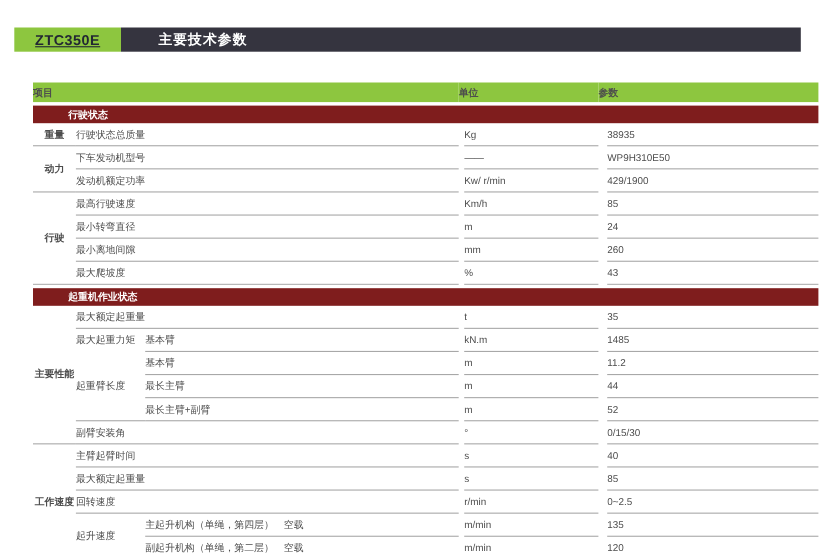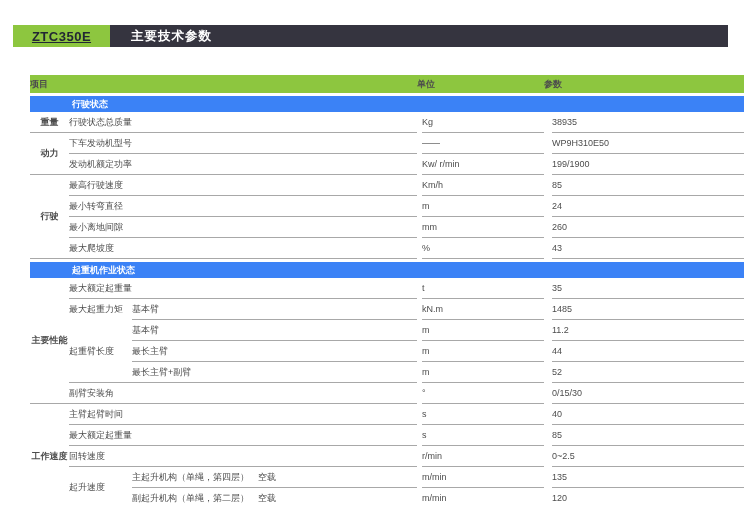--- a/index.html
+++ b/index.html
@@ -13,21 +13,21 @@
   
   .topbar { position:absolute; left:13px; top:25px; height:22px; display:flex; }
   .model-badge {
     width:97px; background:#8DC63F; color:#222733;
     font-weight:bold; font-size:13px; letter-spacing:0.5px;
     display:flex; align-items:center; justify-content:center;text-decoration:underline;
   }
   .title-band {
     width:618px; box-sizing:border-box; background:#35343F; color:#ffffff;
     font-weight:bold; font-size:12.5px; letter-spacing:1px;
-    display:flex; align-items:center; padding-left:21px;
+    display:flex; align-items:center; padding-left:34px;
   }
 
   
   table.spec {
     position:absolute; left:13px; top:75px; width:714px;
     border-collapse:separate; border-spacing:0; table-layout:fixed;margin-left:17px;
   }
   table.spec th, table.spec td {
     margin:0; padding:0; font-size:9px; color:#4D4D4D;
     vertical-align:middle; overflow:hidden; white-space:nowrap;
@@ -36,22 +36,22 @@
     background:#8DC63F; color:#2E2E38; font-weight:bold;
     font-size:10px; height:18px; text-align:left;
   }
   th.h-item  { padding-left:42px; }
   th.h-unit  { padding-left:17px; }
   th.h-param { padding-left:10px; }
 
   tr.spacer td { height:3px; background:#ffffff; }
 
   tr.section td {
-    background:#3b82f6; color:#ffffff; font-weight:bold;
-    font-size:9px; height:16px; padding-left:42px;
+    background:#7f1d1d; color:#ffffff; font-weight:bold;
+    font-size:9px; height:16px; padding-left:32px;
   }
 
   tr.data td { height:20px; }
   .cb { border-bottom:1px solid #A8A8A8; }
   td.c-group { text-align:center; font-weight:bold; color:#3E3E3E; }
   td.c-item  { padding-left:2px; }
   td.c-sub   { padding-left:1px; }
   td.c-unit  { padding-left:13px; }
   td.c-param { padding-left:2px; }
   td.c-gap   { }
@@ -104,21 +104,21 @@
           <td class="c-gap"></td>
           <td class="c-unit cb">——</td>
           <td class="c-gap"></td>
           <td class="c-param cb">WP9H310E50</td>
         </tr>
         <tr class="data">
           <td class="c-item cb" colspan="2">发动机额定功率</td>
           <td class="c-gap"></td>
           <td class="c-unit cb">Kw/ r/min</td>
           <td class="c-gap"></td>
-          <td class="c-param cb">199/1900</td>
+          <td class="c-param cb">429/1900</td>
         </tr>
         <tr class="data">
           <td class="c-group cb" rowspan="4">行驶</td>
           <td class="c-item cb" colspan="2">最高行驶速度</td>
           <td class="c-gap"></td>
           <td class="c-unit cb">Km/h</td>
           <td class="c-gap"></td>
           <td class="c-param cb">85</td>
         </tr>
         <tr class="data">

